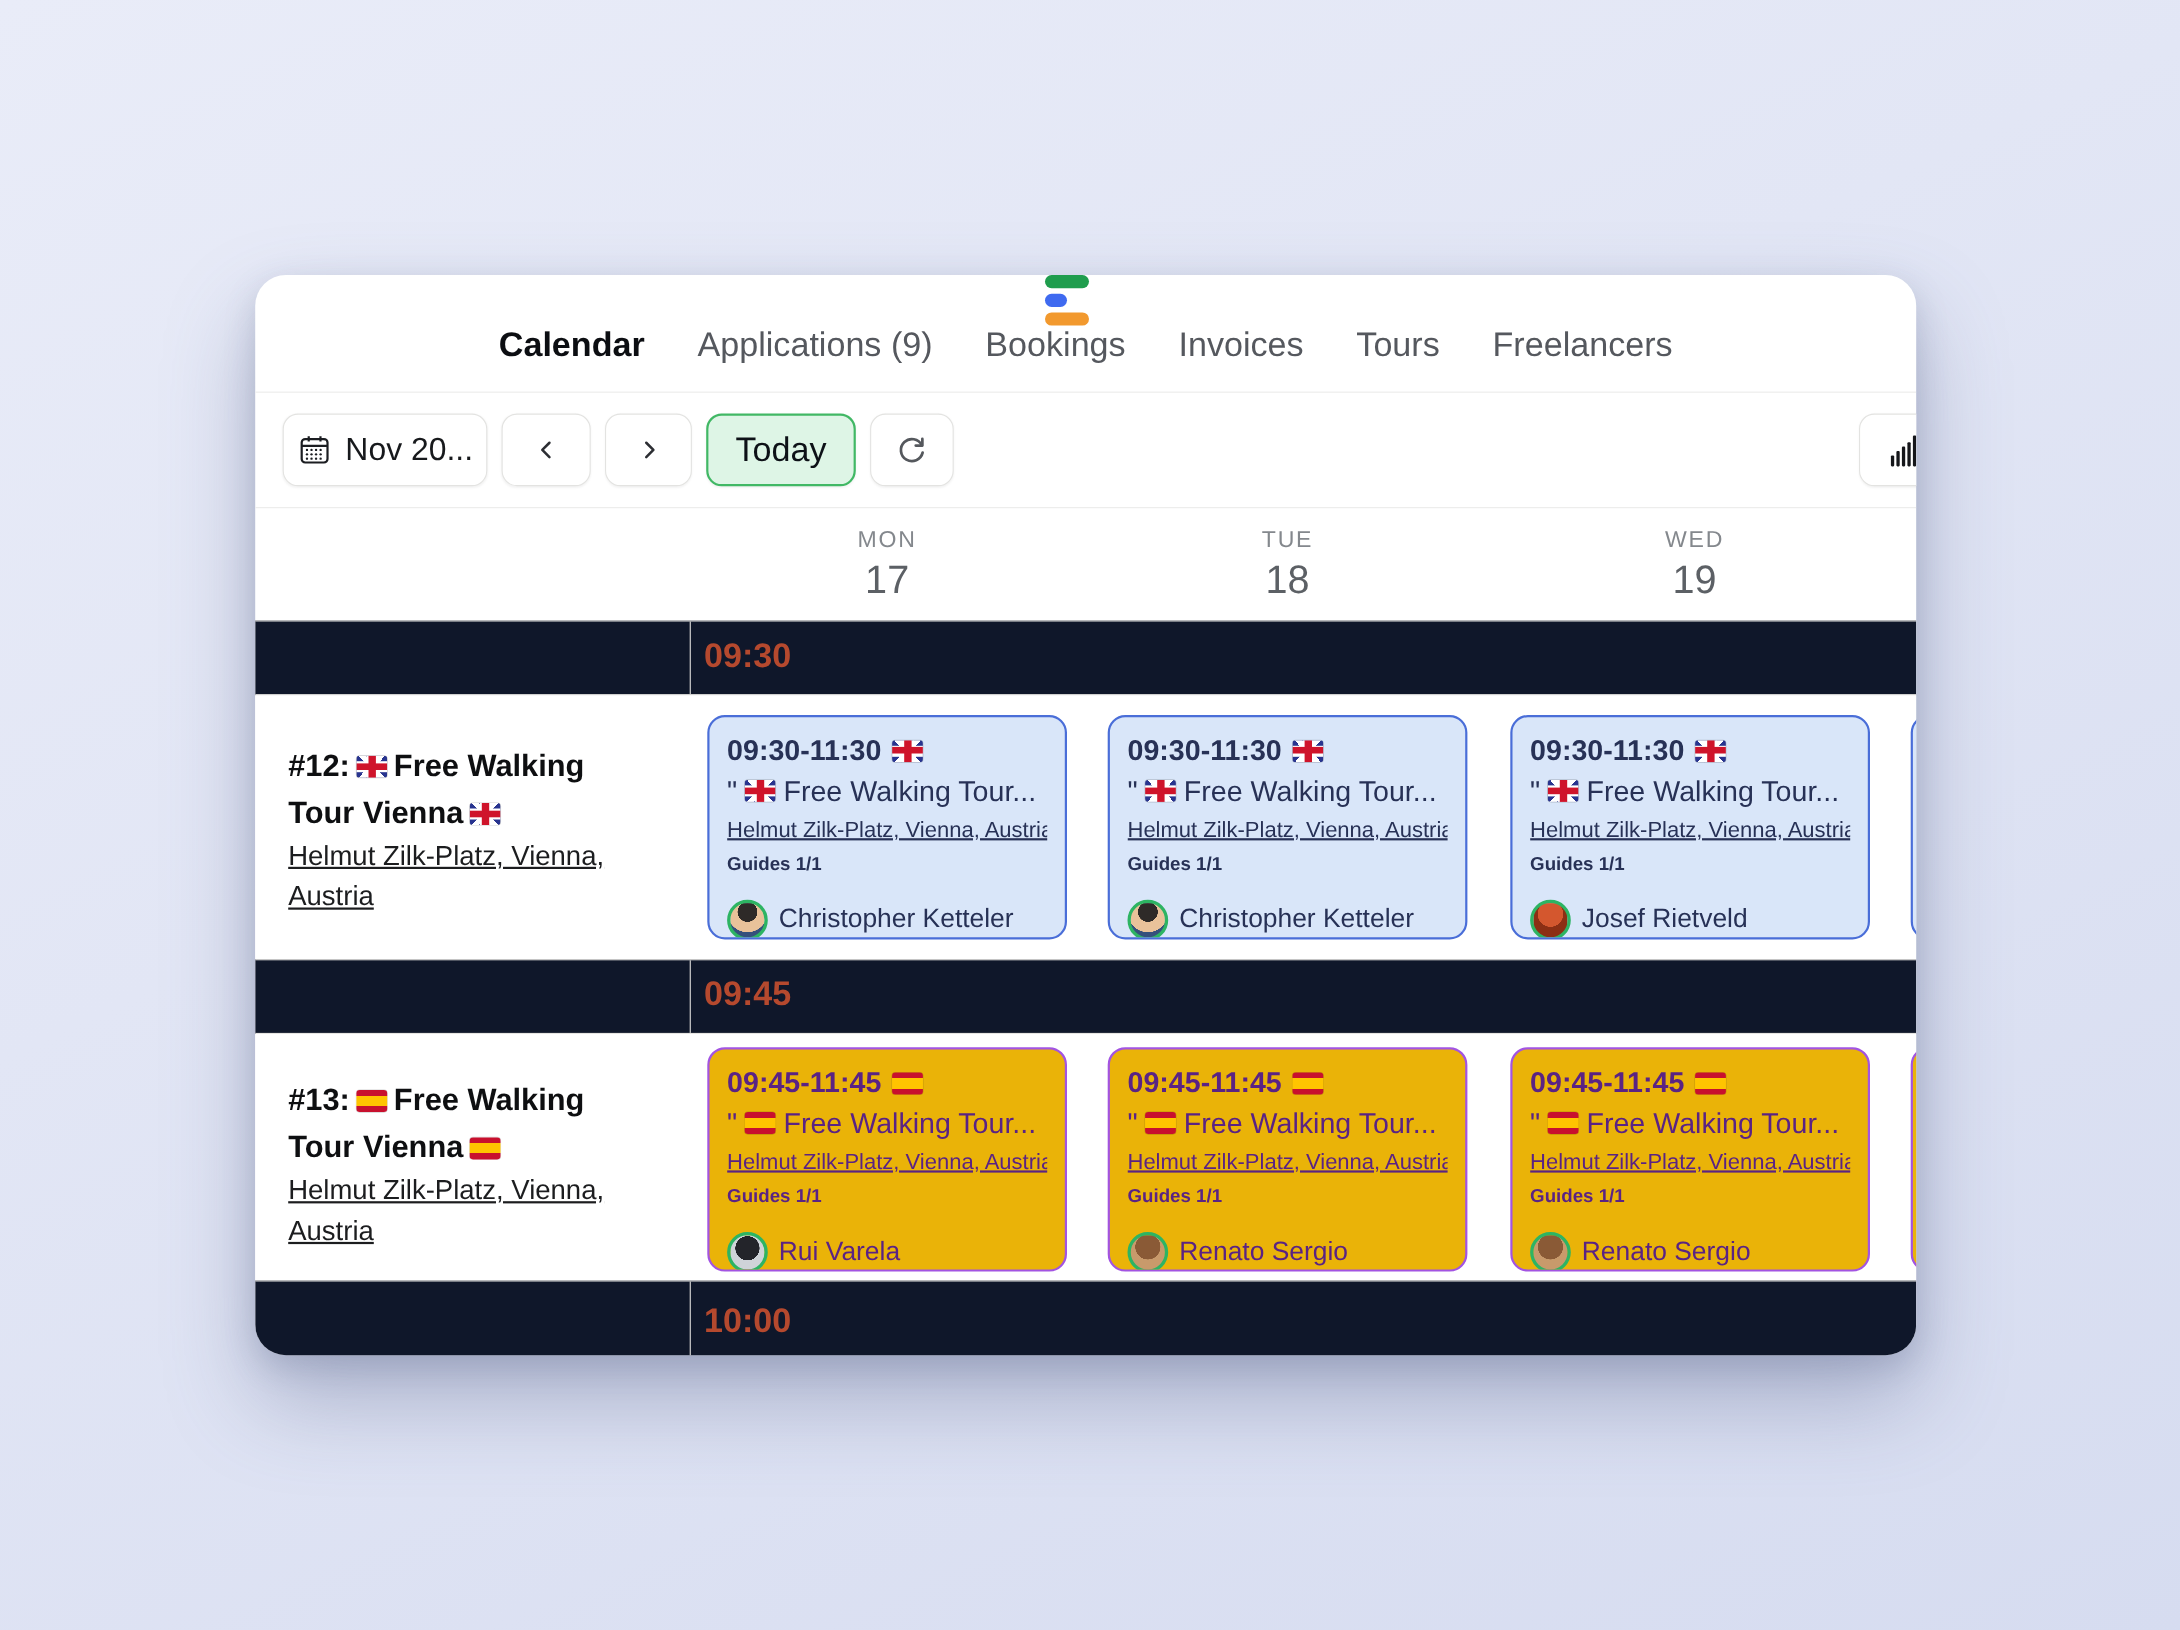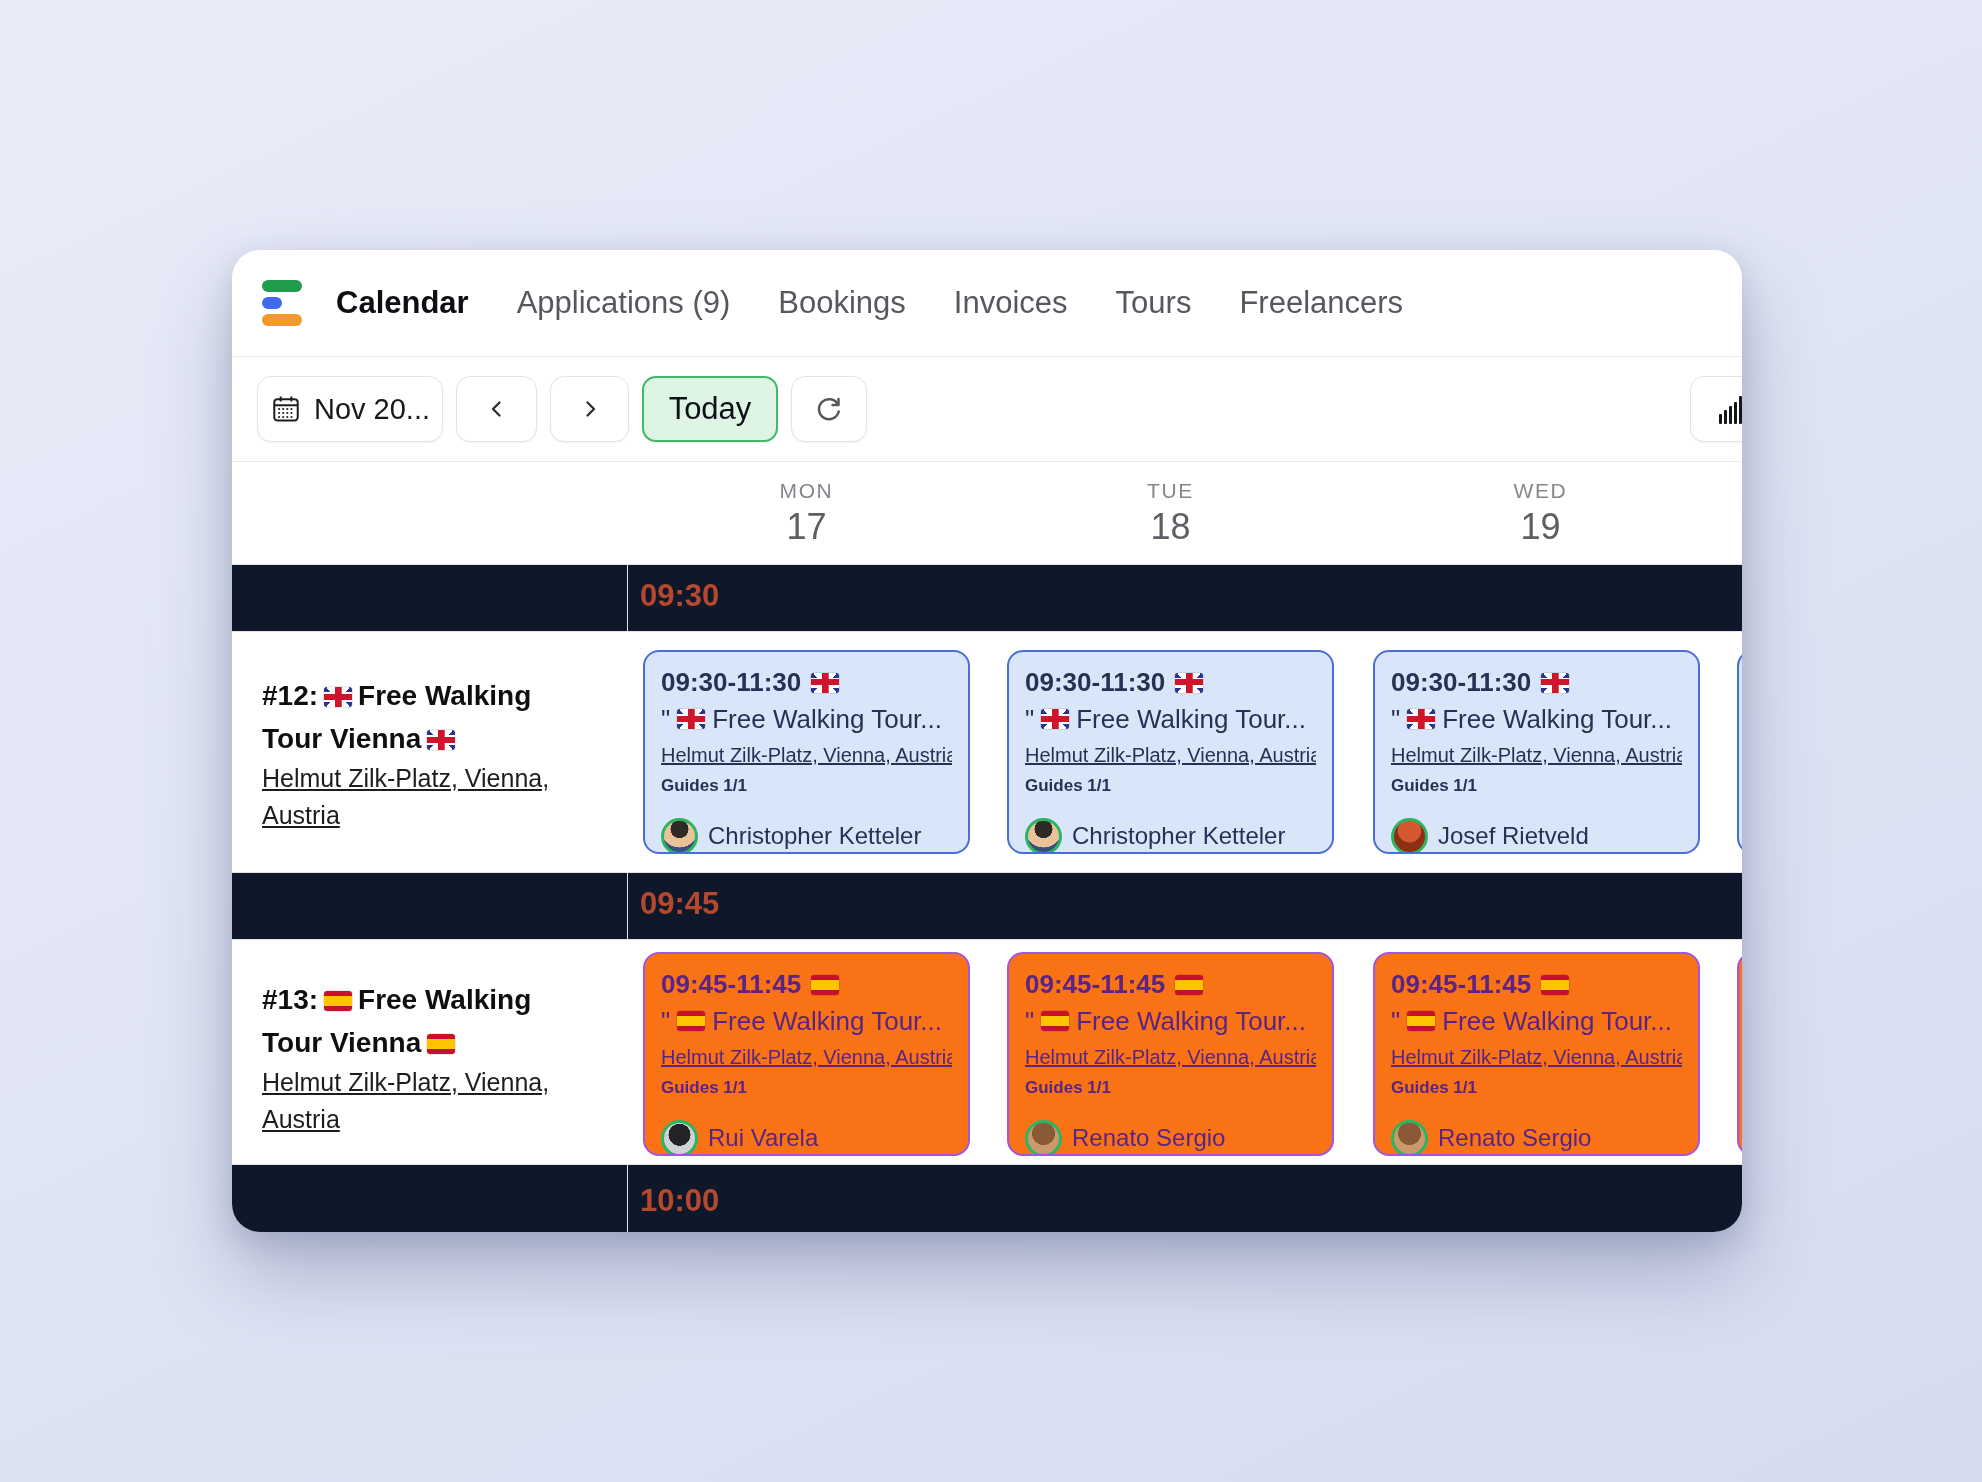--- a/index.html
+++ b/index.html
@@ -5,21 +5,21 @@
   html,body{width:1982px;height:1482px;margin:0;padding:0;overflow:hidden;
     font-family:"Liberation Sans","DejaVu Sans",sans-serif;}
   .page{position:relative;width:1982px;height:1482px;
     background:linear-gradient(155deg,#e9ecf8 0%,#e2e6f5 40%,#d6dcf0 100%);}
   .window{position:absolute;left:232px;top:250px;width:1510px;height:982px;
     background:#ffffff;border-radius:28px;overflow:hidden;
     box-shadow:0 40px 80px rgba(88,98,138,.38),0 10px 28px rgba(88,98,138,.22);}
 
   
   .nav{height:107px;display:flex;align-items:center;padding:0 30px;
-    border-bottom:1px solid #ececea;box-sizing:border-box;}
+    border-bottom:1px solid #ececea;box-sizing:border-box;flex-direction:column;}
   .logo{display:flex;flex-direction:column;gap:5px;margin-right:34px;cursor:pointer;}
   .logo .bar{height:12px;border-radius:6px;}
   .bar-green{width:40px;background:#1f9d4d;}
   .bar-blue{width:20px;background:#3f6af0;}
   .bar-orange{width:40px;background:#f2992e;}
   .nav-items{display:flex;gap:48px;font-size:31px;color:#55585e;}
   .nav-item{cursor:pointer;white-space:nowrap;}
   .nav-item.active{color:#0c0e12;font-weight:600;}
 
   
@@ -64,21 +64,21 @@
   .row-label-title .flag{vertical-align:-2px;margin:0 6px;}
   .row-label-location{font-size:25px;color:#1c1d1f;text-decoration:underline;
     line-height:37px;cursor:pointer;}
 
   .event-card{position:absolute;width:327px;height:204px;border-radius:16px;
     padding:13px 16px;box-sizing:border-box;cursor:pointer;overflow:hidden;}
   .row-1 .event-card{top:18px;}
   .row-2 .event-card{top:12px;}
   .card-col-1{left:411px;}.card-col-2{left:775px;}.card-col-3{left:1141px;}.card-col-4{left:1505px;}
   .card-blue{background:#d9e6f9;border:2px solid #4a6ed8;color:#273156;}
-  .card-purple{background:#f97316;border:2px solid #a254e2;color:#5a2384;}
+  .card-purple{background:#eab308;border:2px solid #a254e2;color:#5a2384;}
   .card-time{font-size:26px;font-weight:700;line-height:35px;display:flex;align-items:center;gap:10px;}
   .card-title{font-size:26px;font-weight:400;line-height:38px;display:flex;align-items:center;
     gap:7px;white-space:nowrap;overflow:hidden;}
   .card-location{font-size:20px;line-height:35px;text-decoration:underline;
     white-space:nowrap;overflow:hidden;display:block;color:inherit;}
   .card-guides{font-size:17px;font-weight:700;line-height:26px;}
   .card-guide{display:flex;align-items:center;gap:10px;font-size:24px;line-height:40px;margin-top:17px;}
 
   
   .flag{display:inline-block;width:28px;height:20px;border-radius:3px;flex:none;

